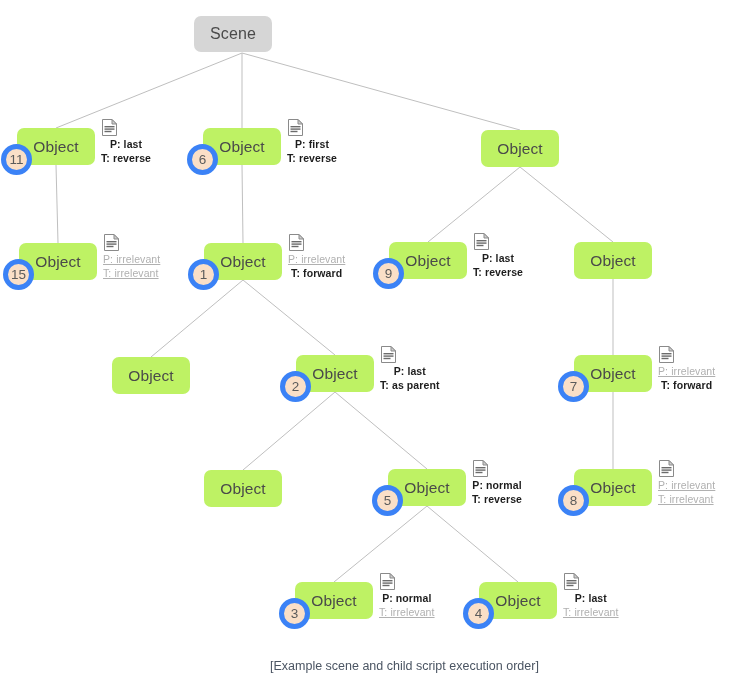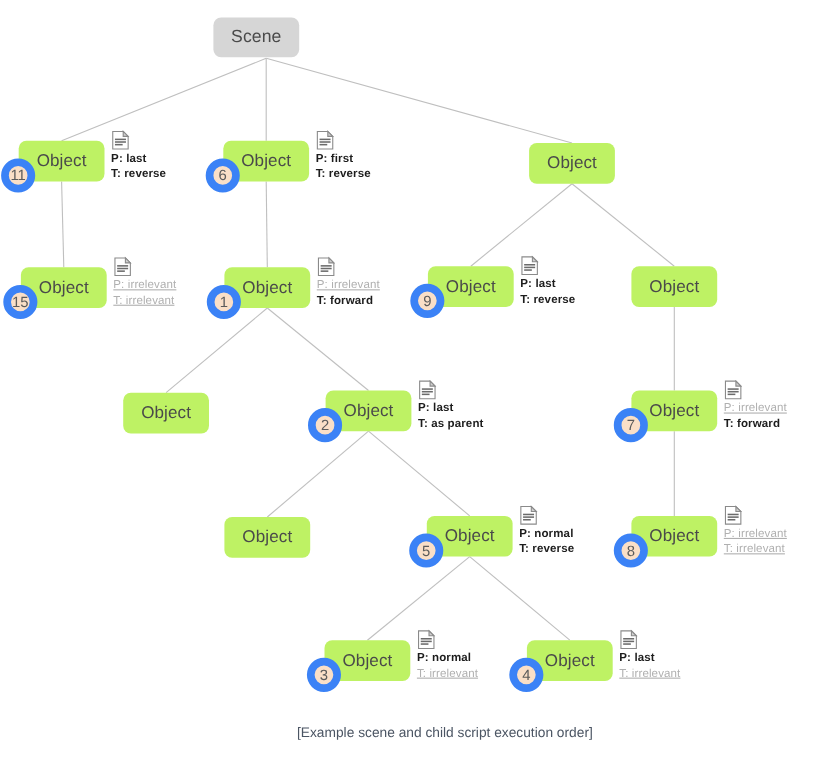--- a/index.html
+++ b/index.html
@@ -43,21 +43,21 @@
     background: #d6d6d6;
     font-size: 16px;
   }
   .badge {
     position: absolute;
     box-sizing: border-box;
     width: 31px;
     height: 31px;
     border-radius: 50%;
     background: #fadfc7;
-    border: 7px solid #3b82f6;
+    border: 5px solid #3b82f6;
     display: flex;
     align-items: center;
     justify-content: center;
     font-size: 13.5px;
     color: #5b5b5b;
     z-index: 3;
   }
   .script {
     position: absolute;
     z-index: 2;
@@ -67,21 +67,21 @@
     width: 17px;
     height: 19px;
   }
   .script .line {
     font-size: 10.5px;
     line-height: 14px;
     white-space: nowrap;
     font-weight: bold;
     letter-spacing: 0.1px;
   }
-  .script .line.on   { color: #1d1d1d; }
+  .script .line.on   { color: #1d1d1d; text-align: center; }
   .script .line.off  { color: #b0b0b0; font-weight: normal; text-decoration: underline; }
   .caption {
     position: absolute;
     left: 234px;
     top: 659px;
     font-size: 12.5px;
     color: #4b5563;
     white-space: nowrap;
     margin-left: 36px;
   }

